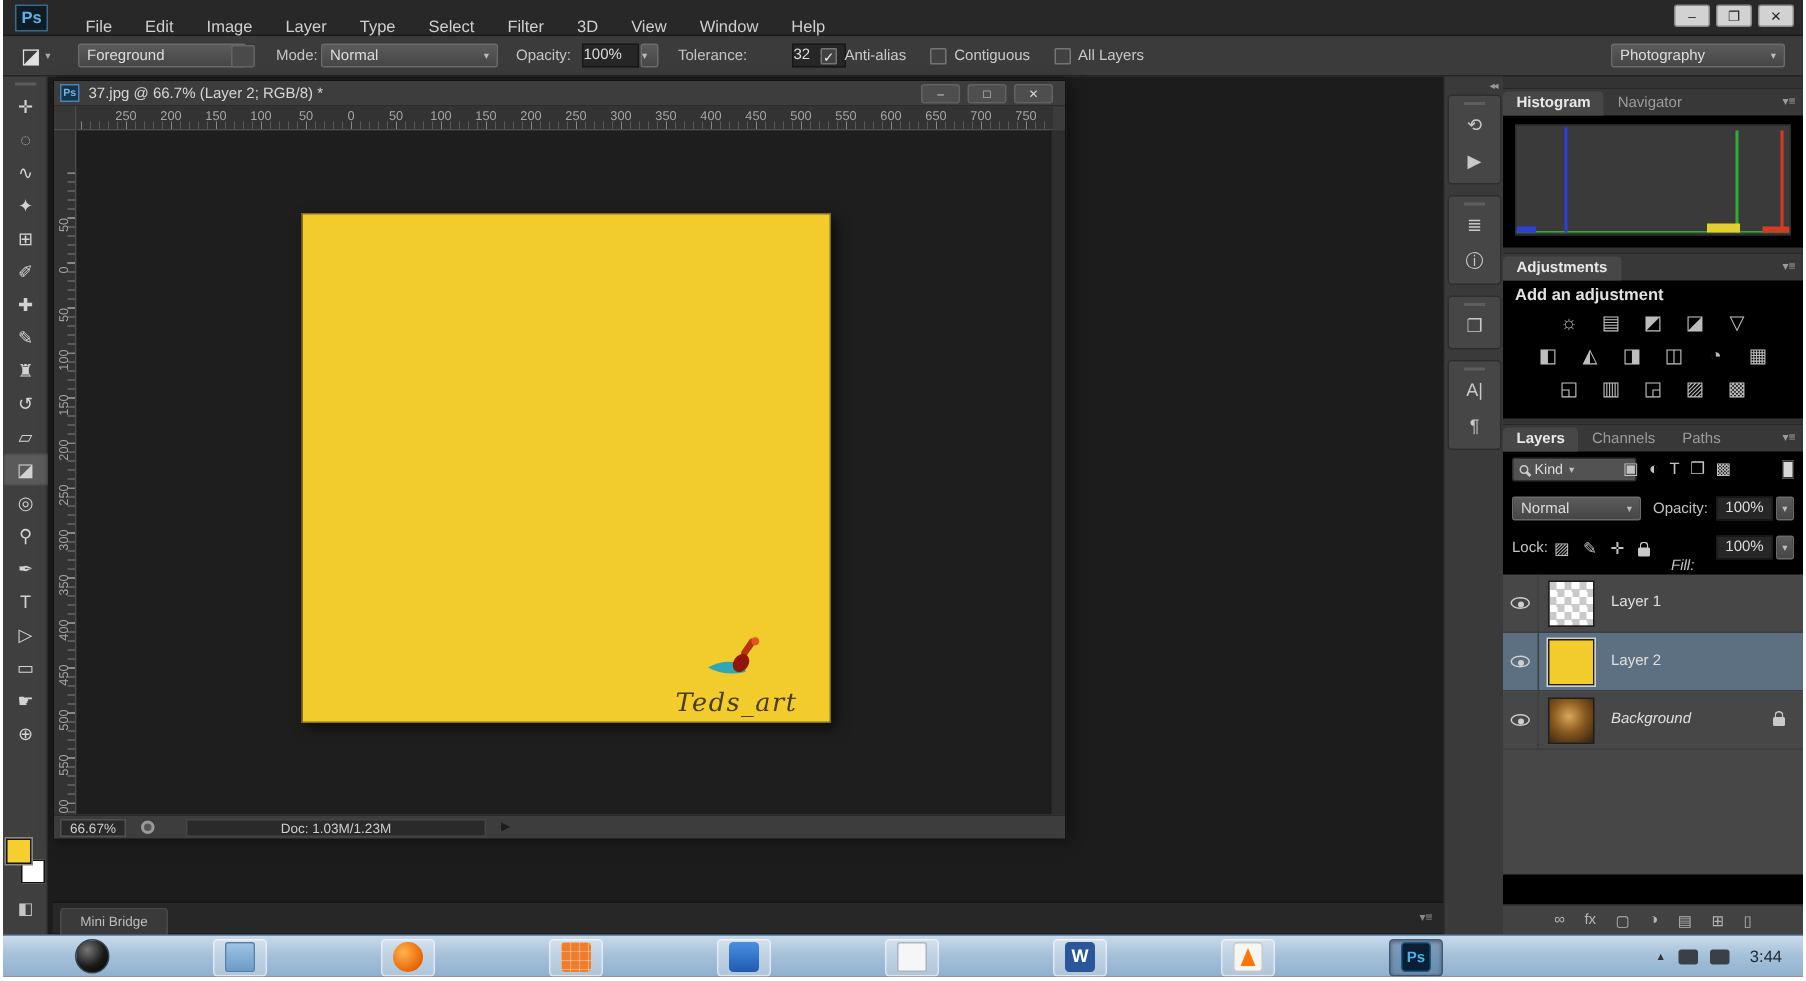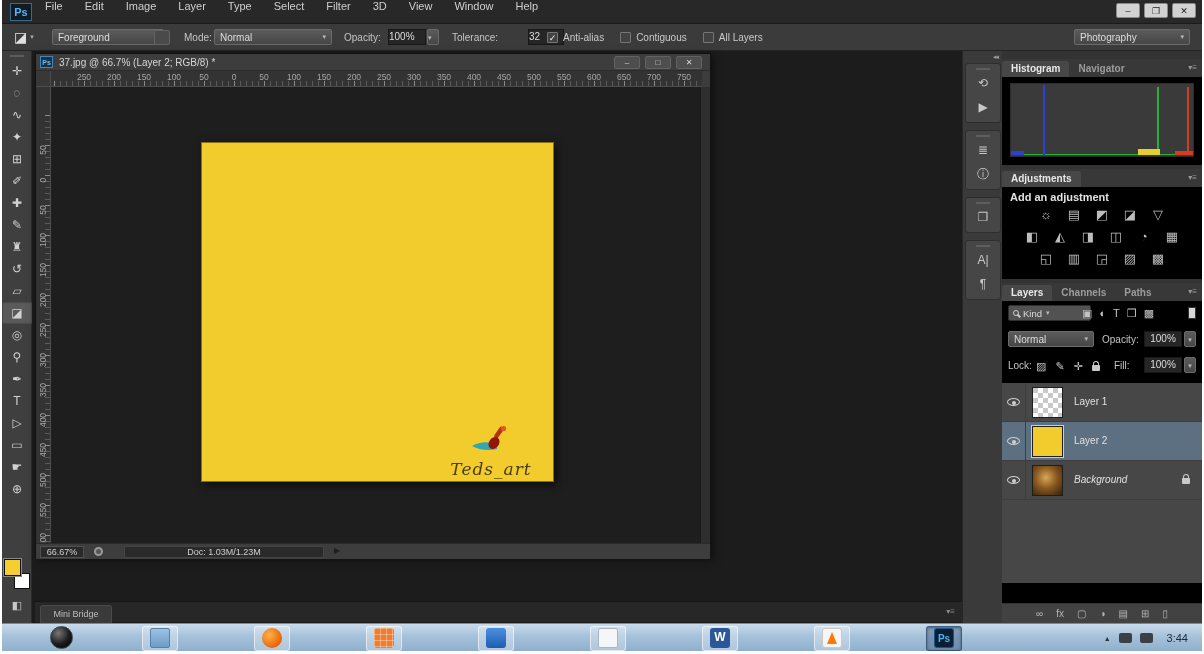--- a/index.html
+++ b/index.html
@@ -2,21 +2,21 @@
 <html><head>
 <meta charset="utf-8">
 <style>
   * { box-sizing: border-box; }
   body { margin:0; width:1204px; height:654px; background:#fff; font-family:"Liberation Sans",sans-serif; overflow:hidden; position:relative; }
   #app { position:absolute; top:0; left:2px; width:1200px; height:651px; background:#1c1c1c; overflow:hidden;padding-left:16px; }
 
   
   #menu-bar { position:absolute; left:0; top:0; width:100%; height:24px; background:#282828; border-bottom:1px solid #1a1a1a; }
   #ps-logo { position:absolute; left:8px; top:3px; width:22px; height:18px; background:#0f1c26; border:1px solid #3b6a8a; color:#5fb2ee; font-size:11px; font-weight:bold; text-align:center; line-height:16px; }
-  #menu-items { position:absolute; left:32px; top:0; height:24px; display:flex; align-items:flex-start; }
+  #menu-items { position:absolute; left:44px; top:0; height:24px; display:flex; align-items:flex-end; }
   .menu-item { padding:0 11px; font-size:11px; color:#cfcfcf; }
   #app-win-controls { position:absolute; right:6px; top:3px; display:flex; gap:4px; }
   .winbtn { width:24px; height:15px; background:#d2d2d2; border:1px solid #8a8a8a; border-radius:2px; color:#222; font-size:9px; text-align:center; line-height:14px; }
 
   
   #options-bar { position:absolute; left:0; top:24px; width:100%; height:27px; background:#3b3b3b; border-bottom:1px solid #242424; font-size:10px; color:#c9c9c9; }
   .opt-abs { position:absolute; top:5px; height:16px; display:flex; align-items:center; }
   .dd { display:inline-flex; align-items:center; justify-content:space-between; background:linear-gradient(180deg,#5b5b5b,#464646); border:1px solid #6b6b6b; border-radius:2px; color:#ddd; padding:0 5px; height:16px; }
   .dd .arr { font-size:7px; color:#bbb; margin-left:6px; }
   .vbox { background:#262626; border:1px solid #181818; color:#ddd; height:16px; line-height:14px; text-align:center; }
@@ -77,21 +77,21 @@
   #dock-groups { position:absolute; left:2px; top:12px; width:36px; }
   .dock-group { background:#464646; border:1px solid #2e2e2e; border-radius:3px; margin-bottom:7px; padding:2px 0 3px; }
   .drag-dots { height:5px; display:flex; align-items:center; justify-content:center; }
   .drag-dots:after { content:''; width:14px; height:2px; background:#5e5e5e; }
   .dock-icon { height:24px; display:flex; align-items:center; justify-content:center; color:#c8c8c8; font-size:12px; }
 
   
   #panels { position:absolute; left:1000px; top:51px; width:200px; height:572px; background:#333; }
   .panel { position:absolute; left:0; width:200px; background:#000000; }
   .ptab-row { height:18px; background:#383838; display:flex; align-items:flex-end; position:relative; }
-  .ptab { font-size:10px; color:#9c9c9c; padding:2px 9px 3px;font-weight:bold; }
+  .ptab { font-size:10px; color:#9c9c9c; padding:2px 9px 3px; }
   .ptab.active { color:#e8e8e8; background:#474747; border-radius:3px 3px 0 0; font-weight:bold; }
   .pmenu { position:absolute; right:5px; top:4px; color:#9a9a9a; font-size:8px; }
   #hist-panel { top:8px; height:106px; }
   #hist-chart { position:absolute; left:8px; top:24px; width:184px; height:74px; background:#3a3a3a; border:1px solid #2d2d2d; overflow:hidden; }
   .spike { position:absolute; bottom:1px; width:2px; }
   .blob { position:absolute; bottom:1px; }
   #hist-baseline { position:absolute; bottom:1px; left:0; width:100%; height:1px; }
   #adj-panel { top:118px; height:110px; }
   #adj-heading { position:absolute; left:8px; top:22px; font-size:11px; font-weight:bold; color:#e2e2e2; }
   #adj-rows { position:absolute; left:0; top:38px; width:100%; }
@@ -106,21 +106,21 @@
   .f-icon { font-size:11px; color:#c2c2c2; line-height:16px; }
   #filter-toggle { position:absolute; right:6px; top:2px; width:8px; height:12px; background:#d8d8d8; border:1px solid #333; }
   #blend-row { position:absolute; left:0; top:48px; width:100%; height:20px; font-size:10px; color:#c4c4c4; }
   #blend-dd { position:absolute; left:6px; top:0; width:86px; }
   #l-opacity-lbl { position:absolute; left:100px; top:3px; }
   #l-opacity-box { position:absolute; left:142px; top:0; width:38px; }
   #lock-row { position:absolute; left:0; top:74px; width:100%; height:20px; font-size:10px; color:#c4c4c4; }
   #lock-lbl { position:absolute; left:6px; top:3px; }
   #lock-icons { position:absolute; left:34px; top:1px; display:flex; gap:9px; }
   .lk-icon { font-size:11px; color:#c2c2c2; line-height:16px; display:inline-flex; align-items:center; }
-  #fill-lbl { position:absolute; left:112px; top:3px; }
+  #fill-lbl { position:absolute; left:112px; top:15px;font-style:italic; }
   #fill-box { position:absolute; left:142px; top:0; width:38px; }
   .tiny-arr { position:absolute; width:12px; height:16px; background:linear-gradient(180deg,#5b5b5b,#464646); border:1px solid #6b6b6b; border-radius:2px; color:#bbb; font-size:7px; text-align:center; line-height:15px; }
   #layer-list { position:absolute; left:0; top:100px; width:100%; height:200px; background:#474747; }
   .layer-row { position:relative; height:39px; border-bottom:1px solid #3d3d3d; }
   .layer-row.selected { background:#5d7082; }
   .eye-cell { position:absolute; left:0; top:0; width:24px; height:100%; border-right:1px solid #3d3d3d; display:flex; align-items:center; justify-content:center; }
   .eye { width:13px; height:8px; border:1px solid #cfcfcf; border-radius:50%; position:relative; }
   .eye:after { content:''; position:absolute; left:3.5px; top:1.5px; width:4px; height:4px; border-radius:50%; background:#cfcfcf; }
   .thumb { position:absolute; left:30px; top:4px; width:31px; height:31px; border:1px solid #1e1e1e; }
   .thumb.checker { background:repeating-conic-gradient(#ffffff 0 25%, #c9c9c9 0 50%); background-size:10px 10px; }

